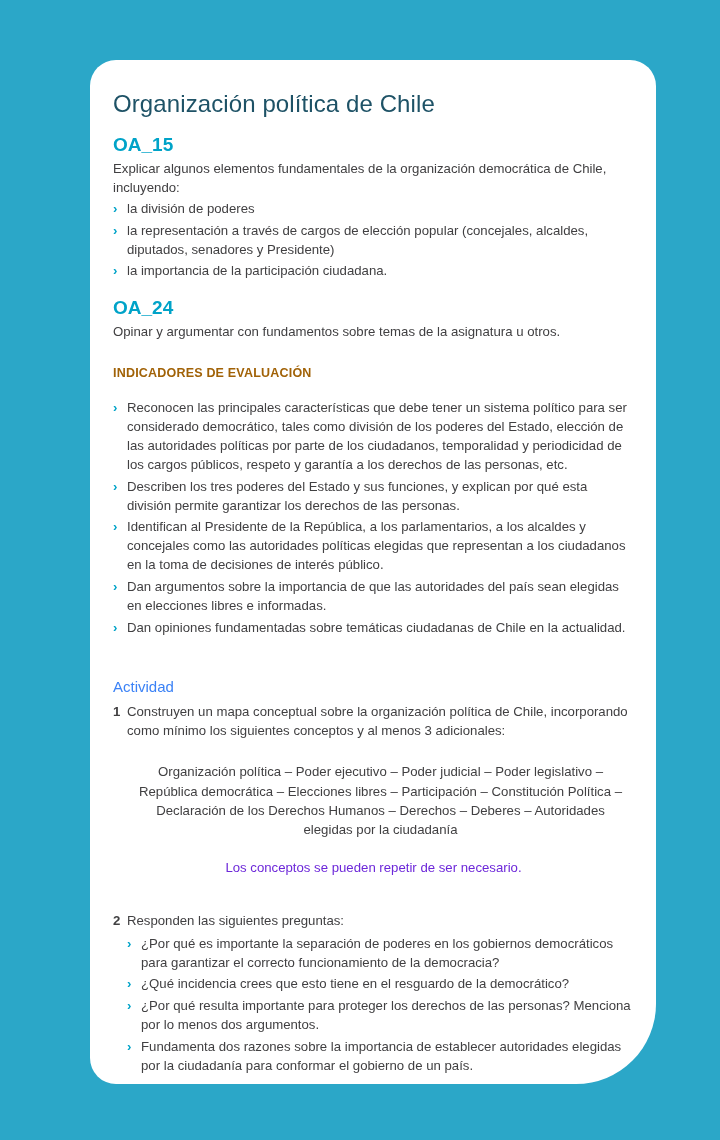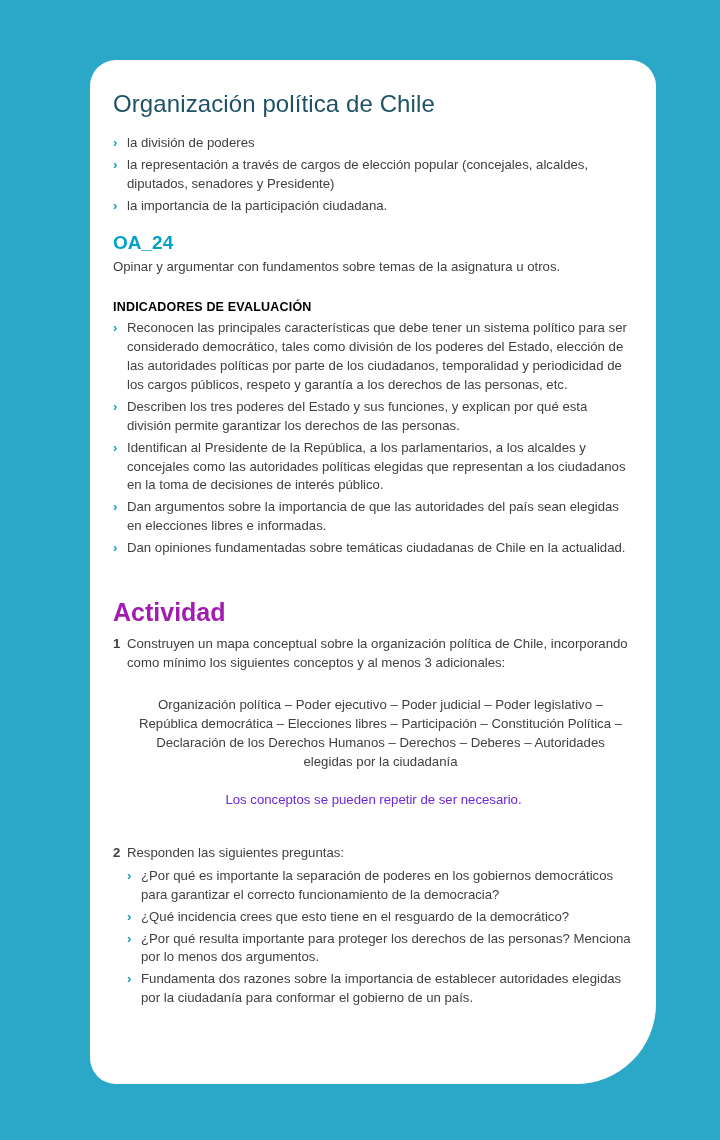--- a/index.html
+++ b/index.html
@@ -55,28 +55,28 @@
   }
   ul.bullets .marker {
     color: #00A3C8;
     font-weight: bold;
     flex: 0 0 14px;
     width: 14px;
   }
   .indicators-heading {
     font-size: 12.5px;
     font-weight: bold;
-    color: #000000;
+    color: #a16207;
     letter-spacing: 0.2px;
-    margin: 24px 0 5px 0;
+    margin: 24px 0 19px 0;
   }
   .activity-heading {
-    font-size: 25px;
-    font-weight: bold;
-    color: #a21caf;
+    font-size: 15px;
+    font-weight: normal;
+    color: #3b82f6;
     margin: 40px 0 8px 0;
   }
   .numbered-item {
     display: flex;
     font-size: 13.2px;
     line-height: 1.43;
     color: #414042;
     margin: 0 0 4px 0;
   }
   .numbered-item .num {
@@ -119,20 +119,22 @@
     width: 14px;
   }
 </style>
 </head>
 <body>
 
 <div class="card">
 
   <h1 class="page-title">Organización política de Chile</h1>
 
+  <h2 class="oa-heading">OA_15</h2>
+  <p class="body-text">Explicar algunos elementos fundamentales de la organización democrática de Chile, incluyendo:</p>
   <ul class="bullets">
     <li>
       <span class="marker">›</span>
       <span>la división de poderes</span>
     </li>
     <li>
       <span class="marker">›</span>
       <span>la representación a través de cargos de elección popular (concejales, alcaldes, diputados, senadores y Presidente)</span>
     </li>
     <li>

